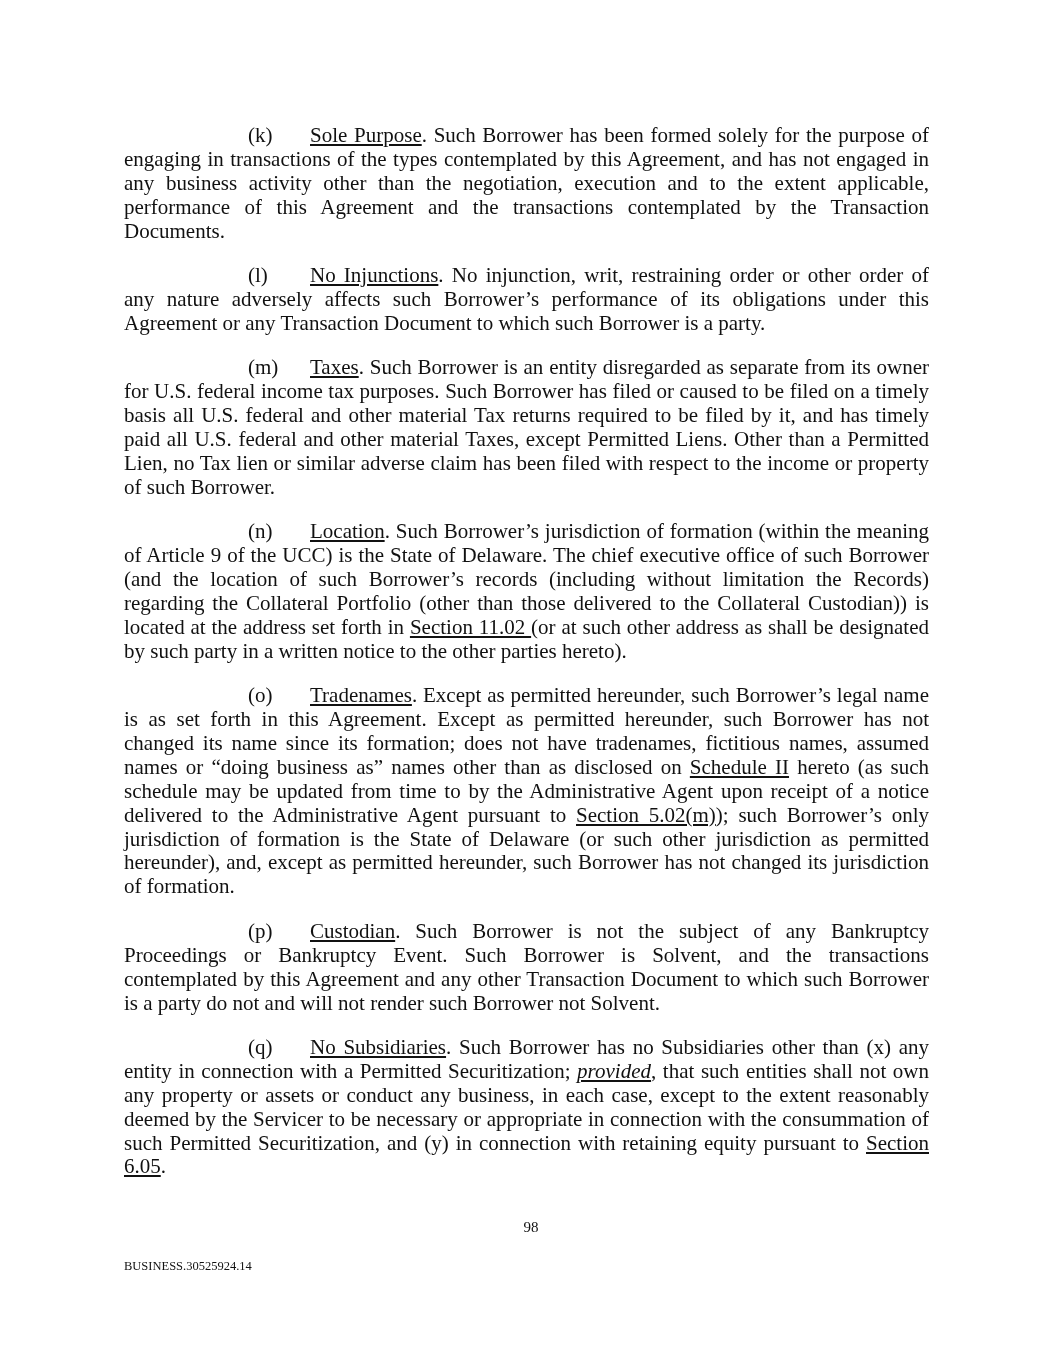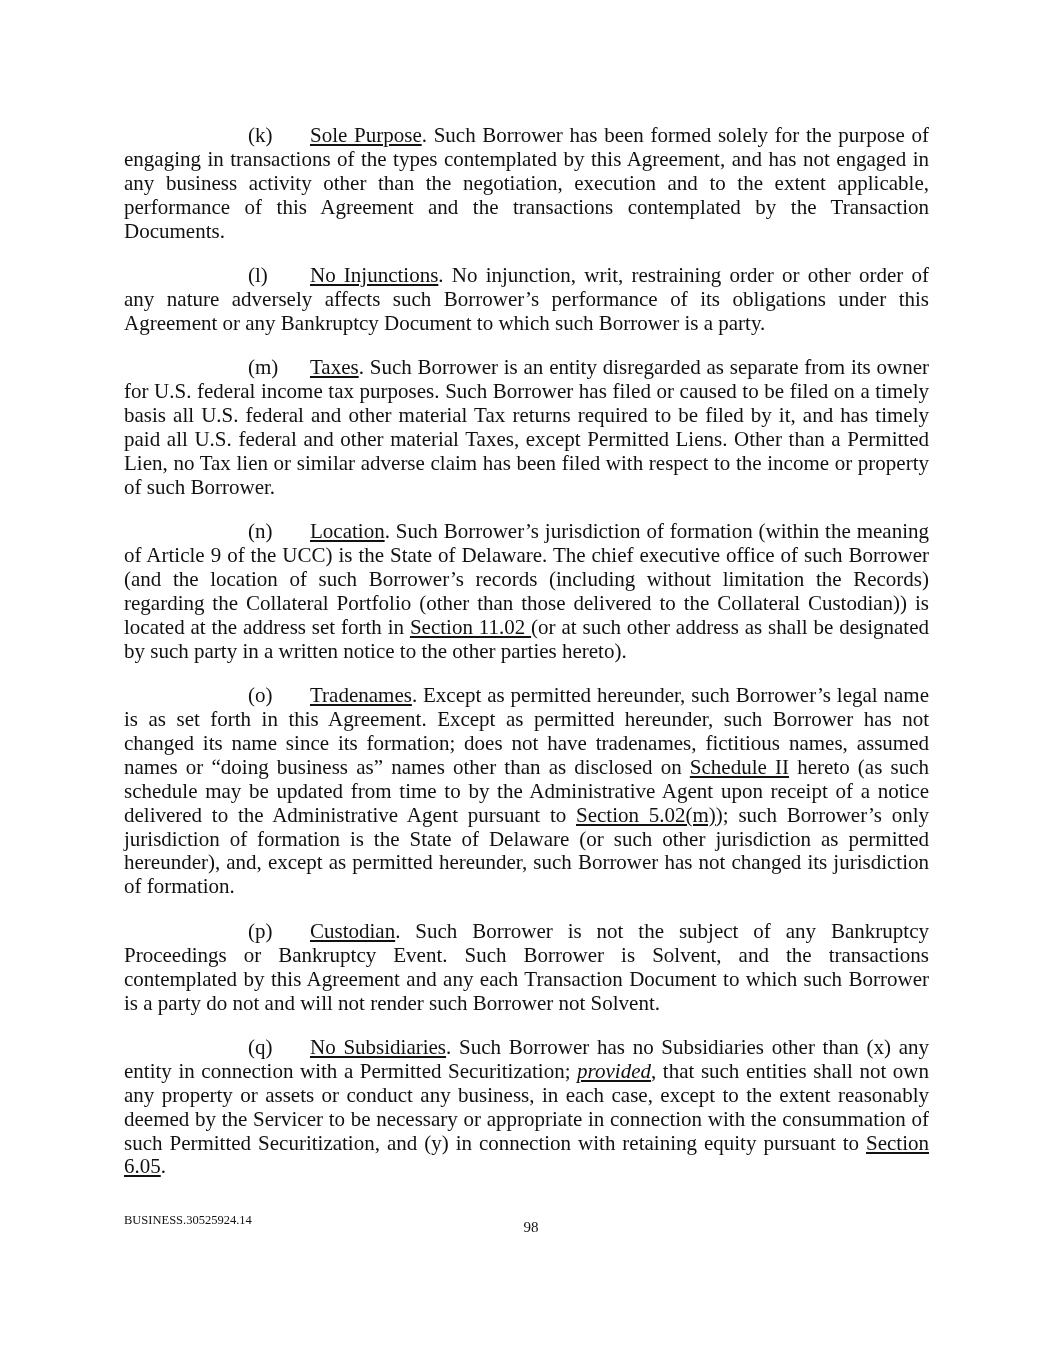--- a/index.html
+++ b/index.html
@@ -34,37 +34,37 @@
       position: absolute;
       top: 1219px;
       left: 0;
       width: 1062px;
       text-align: center;
       font-size: 15px;
     }
     .doc-id {
       position: absolute;
       left: 124px;
-      top: 1213px;
+      top: 1259px;
       font-size: 12.5px;
     }
   </style>
 </head>
 <body>
 
 <div class="page">
   <p class="para"><span class="num">(k)</span><span class="u">Sole Purpose</span><span>.  Such Borrower has been formed solely for the purpose of engaging in transactions of the types contemplated by this Agreement, and has not engaged in any business activity other than the negotiation, execution and to the extent applicable, performance of this Agreement and the transactions contemplated by the Transaction Documents.</span></p>
 
-  <p class="para"><span class="num">(l)</span><span class="u">No Injunctions</span><span>.  No injunction, writ, restraining order or other order of any nature adversely affects such Borrower’s performance of its obligations under this Agreement or any Bankruptcy Document to which such Borrower is a party.</span></p>
+  <p class="para"><span class="num">(l)</span><span class="u">No Injunctions</span><span>.  No injunction, writ, restraining order or other order of any nature adversely affects such Borrower’s performance of its obligations under this Agreement or any Transaction Document to which such Borrower is a party.</span></p>
 
   <p class="para"><span class="num">(m)</span><span class="u">Taxes</span><span>.  Such Borrower is an entity disregarded as separate from its owner for U.S. federal income tax purposes.  Such Borrower has filed or caused to be filed on a timely basis all U.S. federal and other material Tax returns required to be filed by it, and has timely paid all U.S. federal and other material Taxes, except Permitted Liens.  Other than a Permitted Lien, no Tax lien or similar adverse claim has been filed with respect to the income or property of such Borrower.</span></p>
 
   <p class="para"><span class="num">(n)</span><span class="u">Location</span><span>.  Such Borrower’s jurisdiction of formation (within the meaning of Article 9 of the UCC) is the State of Delaware.  The chief executive office of such Borrower (and the location of such Borrower’s records (including without limitation the Records) regarding the Collateral Portfolio (other than those delivered to the Collateral Custodian)) is located at the address set forth in </span><span class="u">Section 11.02 </span><span>(or at such other address as shall be designated by such party in a written notice to the other parties hereto).</span></p>
 
   <p class="para"><span class="num">(o)</span><span class="u">Tradenames</span><span>.  Except as permitted hereunder, such Borrower’s legal name is as set forth in this Agreement.  Except as permitted hereunder, such Borrower has not changed its name since its formation; does not have tradenames, fictitious names, assumed names or “doing business as” names other than as disclosed on </span><span class="u">Schedule II</span><span> hereto (as such schedule may be updated from time to by the Administrative Agent upon receipt of a notice delivered to the Administrative Agent pursuant to </span><span class="u">Section 5.02(m)</span><span>); such Borrower’s only jurisdiction of formation is the State of Delaware (or such other jurisdiction as permitted hereunder), and, except as permitted hereunder, such Borrower has not changed its jurisdiction of formation.</span></p>
 
-  <p class="para"><span class="num">(p)</span><span class="u">Custodian</span><span>.   Such Borrower is not the subject of any Bankruptcy Proceedings or Bankruptcy Event.  Such Borrower is Solvent, and the transactions contemplated by this Agreement and any each Transaction Document to which such Borrower is a party do not and will not render such Borrower not Solvent.</span></p>
+  <p class="para"><span class="num">(p)</span><span class="u">Custodian</span><span>.   Such Borrower is not the subject of any Bankruptcy Proceedings or Bankruptcy Event.  Such Borrower is Solvent, and the transactions contemplated by this Agreement and any other Transaction Document to which such Borrower is a party do not and will not render such Borrower not Solvent.</span></p>
 
   <p class="para"><span class="num">(q)</span><span class="u">No Subsidiaries</span><span>.  Such Borrower has no Subsidiaries other than (x) any entity in connection with a Permitted Securitization; </span><span class="i">provided</span><span>, that such entities shall not own any property or assets or conduct any business, in each case, except to the extent reasonably deemed by the Servicer to be necessary or appropriate in connection with the consummation of such Permitted Securitization, and (y) in connection with retaining equity pursuant to </span><span class="u">Section 6.05</span><span>.</span></p>
 </div>
 
 <div class="page-number">98</div>
 <div class="doc-id">BUSINESS.30525924.14</div>
 
 </body></html>

